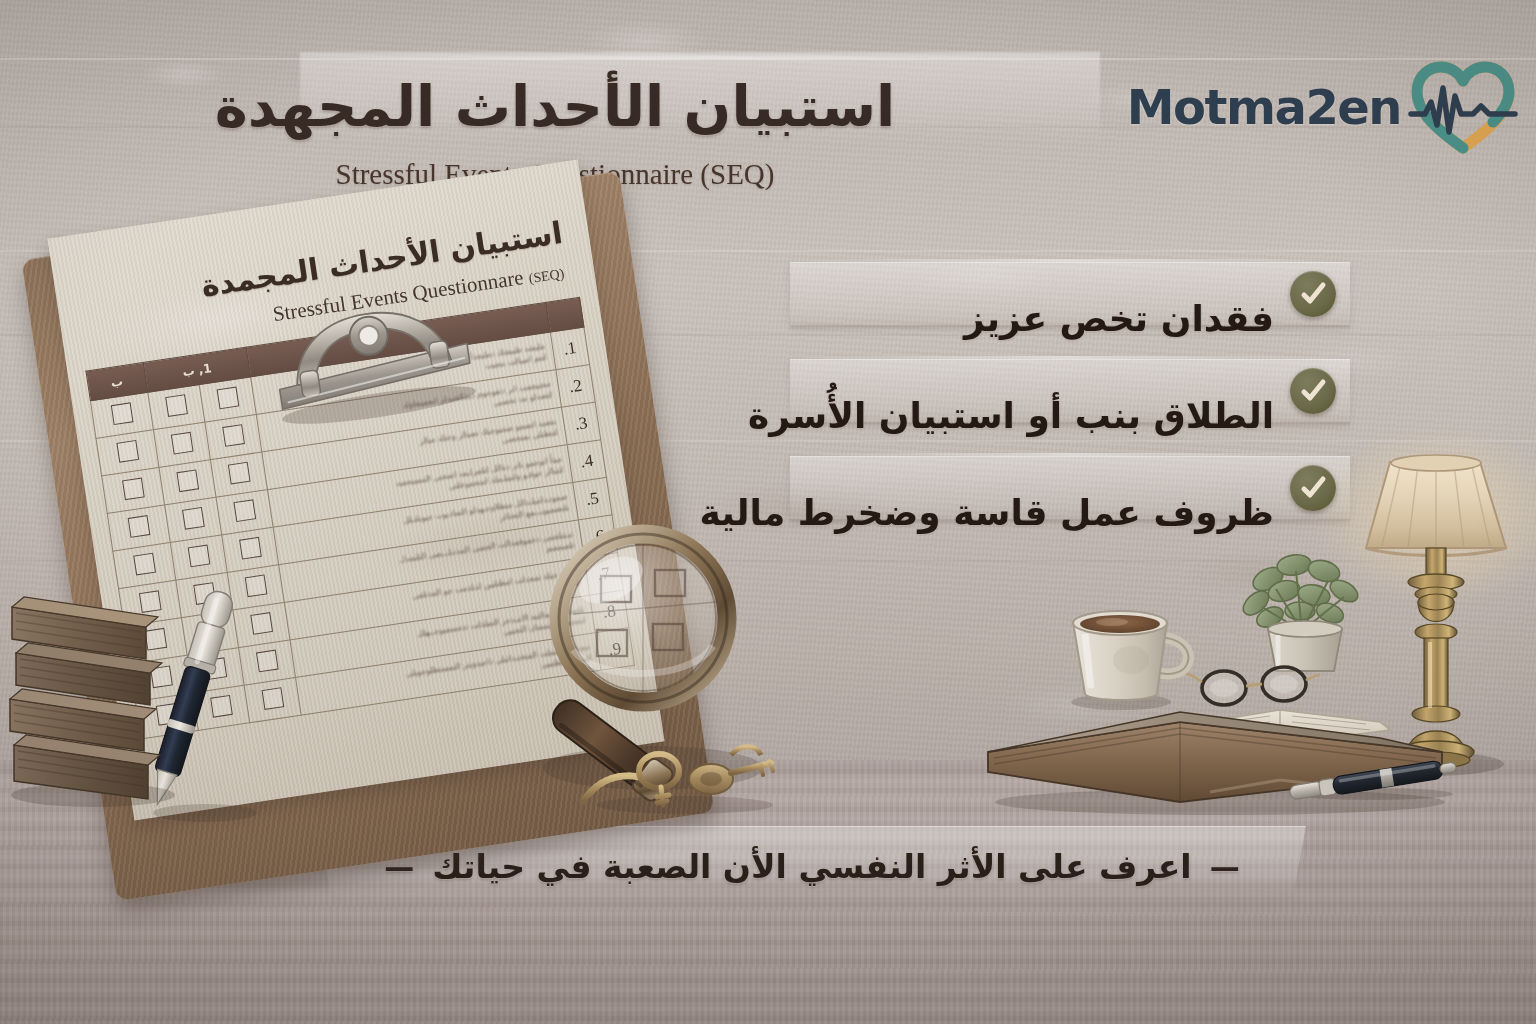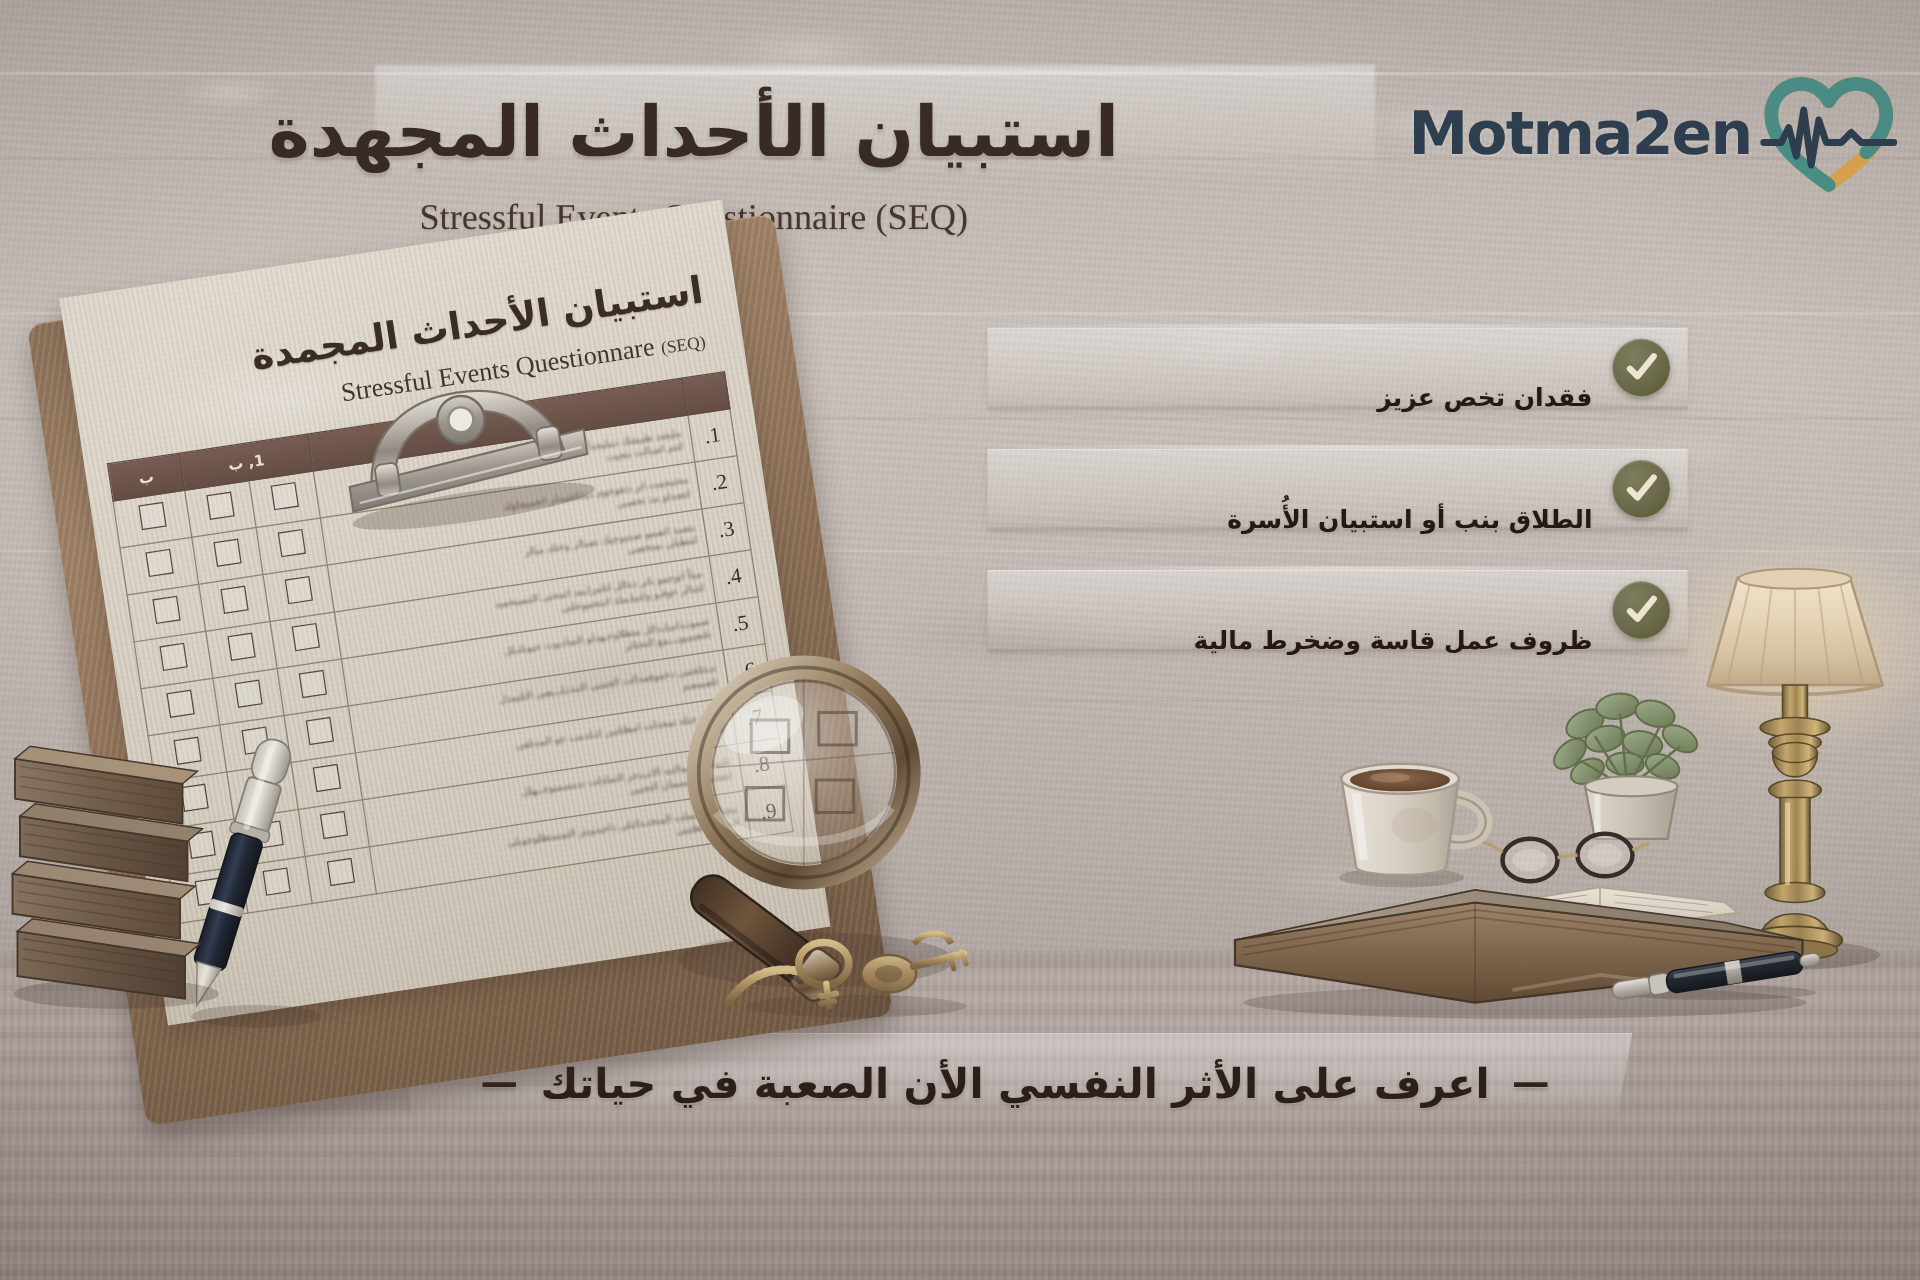--- a/index.html
+++ b/index.html
@@ -147,21 +147,21 @@
     position:relative; z-index:2; width:46px; height:46px; flex:0 0 auto;
     border-radius:50%;
     background:radial-gradient(circle at 36% 30%, #7d7c5c 0%, #6b6a4a 55%, #55552f 100%);
     box-shadow:0 2px 5px rgba(60,52,34,.42), inset 0 1px 1px rgba(255,255,255,.22);
     display:flex; align-items:center; justify-content:center;
   }
   .check svg { width:28px; height:28px; display:block; }
   .btext {
     position:relative; z-index:2; margin-right:16px;
     font-family:"DejaVu Sans", sans-serif;
-    font-size:20px; font-weight:bold; color:#241913; white-space:nowrap;
+    font-size:36px; font-weight:bold; color:#241913; white-space:nowrap;
     text-shadow:0 1px 2px rgba(120,100,88,.40), 0 1px 0 rgba(255,255,255,.30);
     margin-top:48px;
   }
 
   
   .cap-banner {
     position:absolute; left:318px; top:826px; width:988px; height:74px;
     background:linear-gradient(180deg, rgba(255,255,255,.40), rgba(255,255,255,.18) 62%, rgba(140,122,112,.08));
     box-shadow:0 4px 9px rgba(88,72,62,.16), inset 0 1px 0 rgba(255,255,255,.45);
     clip-path:polygon(0 0,100% 0,98.6% 100%,1.4% 100%);

